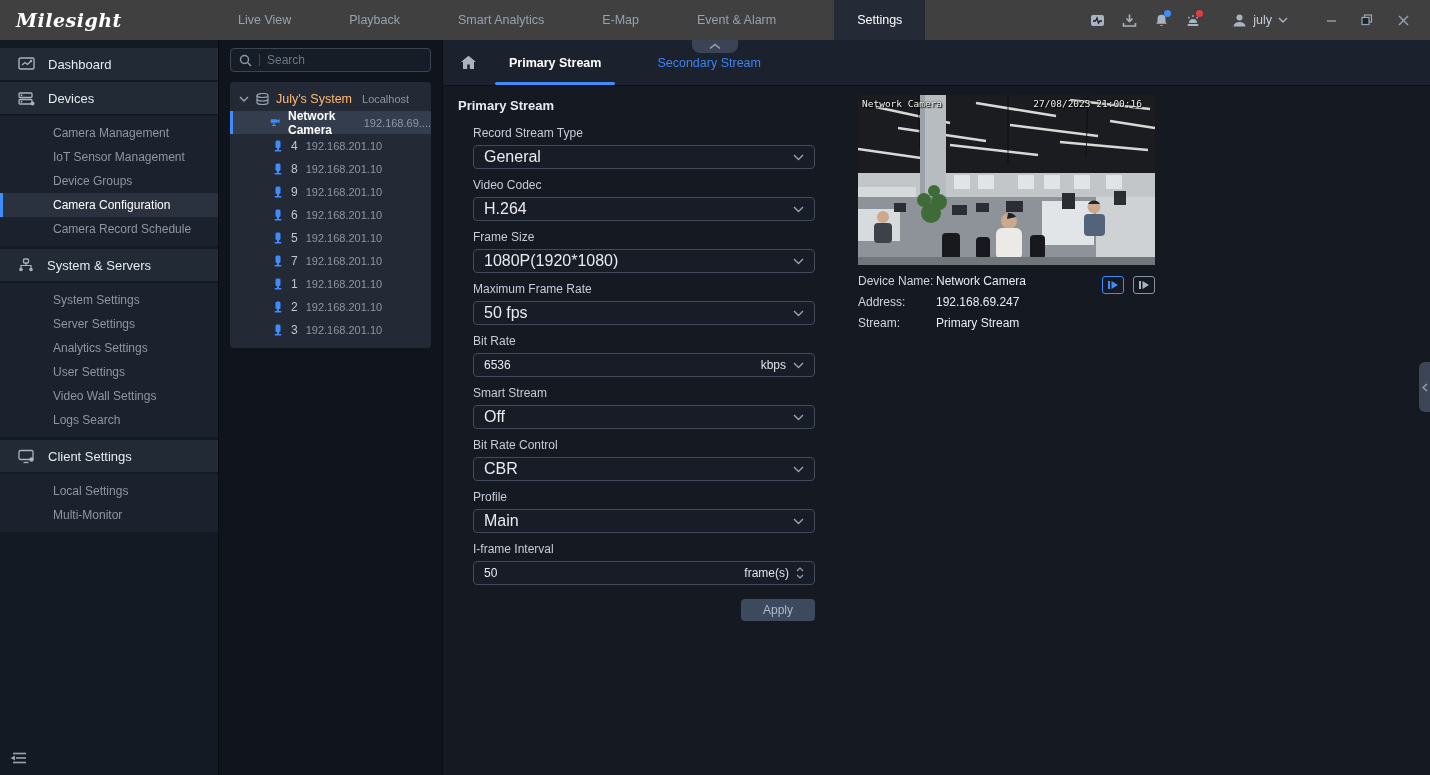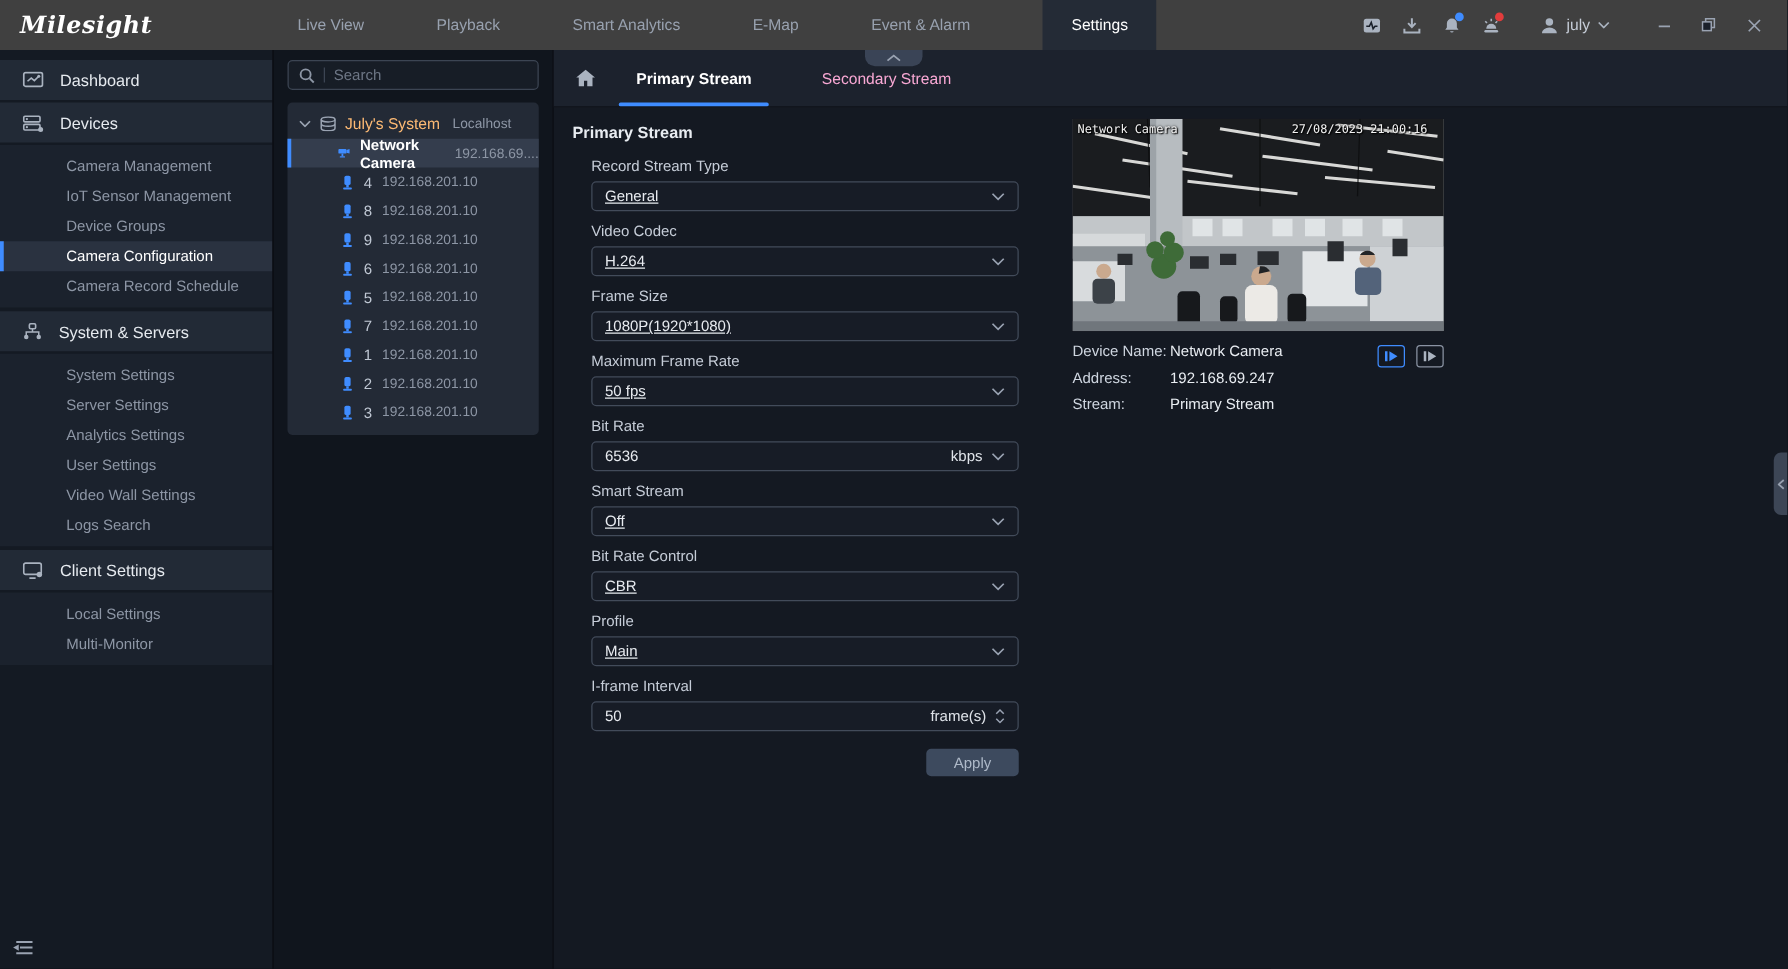--- a/index.html
+++ b/index.html
@@ -47,30 +47,30 @@
   .tree-item { height:23px; display:flex; align-items:center; gap:8px; padding-left:40px; cursor:pointer; border-left:3px solid transparent; }
   .tree-item.selected { background:#343d4d; border-left-color:#3f8cff; padding-left:37px; }
   .tree-item .dev-name { color:#c0c8d4; font-size:12px; }
   .tree-item.selected .dev-name { color:#fff; font-weight:bold; }
   .tree-item .dev-addr { color:#8d96a5; font-size:11px; }
 
   
   .main { position:absolute; left:443px; top:40px; right:0; bottom:0; background:#141922; }
   .tabbar { height:46px; background:#1c222d; border-bottom:1px solid #0e1218; display:flex; align-items:center; padding-left:17px; }
   .home-btn { margin-right:26px; cursor:pointer; }
-  .tab { position:relative; height:100%; display:flex; align-items:center; color:#f9a8d4; font-size:12.5px; margin-right:44px; padding:0 6px; cursor:pointer; }
+  .tab { position:relative; height:100%; display:flex; align-items:center; color:#3b82f6; font-size:12.5px; margin-right:44px; padding:0 6px; cursor:pointer; }
   .tab.active { color:#fff; font-weight:bold; }
   .tab.active .underline { position:absolute; left:-8px; right:-8px; bottom:0; height:3px; background:#3f8cff; border-radius:2px; }
   .content-title { position:absolute; left:15px; top:58px; font-size:13px; color:#e8ecf1; font-weight:bold; }
 
   .form { position:absolute; left:30px; top:86px; width:342px; }
   .field { margin-bottom:9px; }
   .field-label { font-size:12px; color:#c6cdd8; margin-bottom:5px; height:14px; }
   .control { height:24px; background:#171c26; border:1px solid #424b5a; border-radius:4px; display:flex; align-items:center; padding:0 10px; color:#e8ebf0; cursor:pointer; }
-  .control .val { flex:1; font-size:12px;text-decoration:underline; }
+  .control .val { flex:1; font-size:16px; }
   .control input { flex:1; background:transparent; border:none; outline:none; color:#e8ebf0; font-size:12px; font-family:"Liberation Sans",sans-serif; }
   .unit { color:#dfe3e9; font-size:12px; margin-right:7px; }
   .stepper { display:flex; flex-direction:column; gap:2px; cursor:pointer; }
   .apply-row { display:flex; justify-content:flex-end; margin-top:14px; }
   .apply-btn { width:74px; height:22px; background:#3d4a5e; border:none; border-radius:4px; color:#aeb9c8; font-size:12px; font-family:"Liberation Sans",sans-serif; cursor:pointer; }
 
   
   .preview { position:absolute; left:415px; top:55px; width:297px; }
   .video { position:relative; width:297px; height:170px; background:#1a1b1d; overflow:hidden; }
   .osd { position:absolute; top:3px; font-family:"DejaVu Sans Mono",monospace; font-size:9.5px; color:#f2f2f2; text-shadow:0 0 2px #000,1px 1px 1px #000; z-index:2; }

